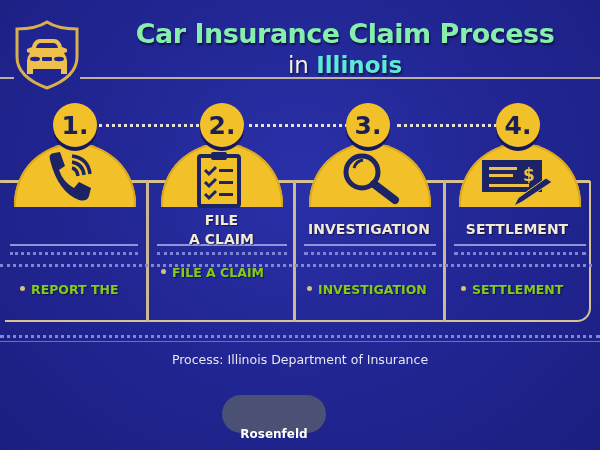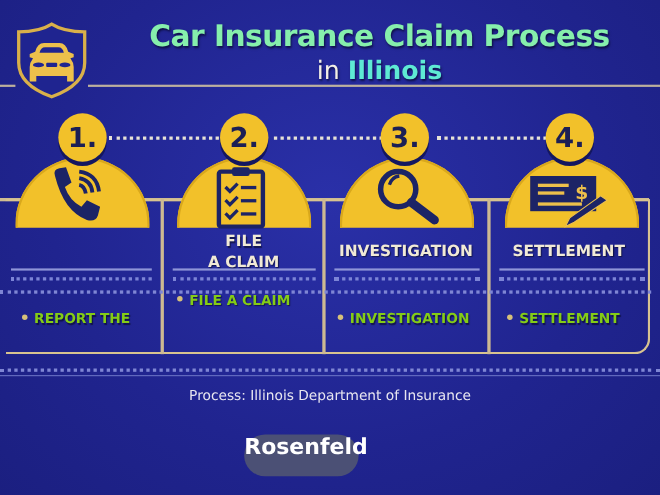--- a/index.html
+++ b/index.html
@@ -57,21 +57,21 @@
   }
   .bullet-dot { display:inline-block; width:5px; height:5px; border-radius:50%; background:#d6c07a; margin-right:6px; vertical-align:middle; position:relative; top:-2px; }
   .wide-dots { height:0; border-top:3px dotted #7f86d4; }
   .source {
     left:0; width:600px; top:352px; text-align:center; color:#e8e6f0; font-size:12.5px;
   }
   .logo {
     left:222px; top:395px; width:104px; height:38px; border-radius:19px;
     background:#4b5075; color:#fff; text-align:center;
   }
-  .logo .l1 { font-weight:bold; font-size:20px; line-height:19px; padding-top:2px; }
+  .logo .l1 { font-weight:bold; font-size:12px; line-height:19px; padding-top:2px;margin-top:28px; }
   .logo .l2 { font-size:10.5px; color:#d9dbe6; line-height:12px; }
 </style>
 </head>
 <body>
 
 <div class="abs" style="left:12px;top:19px;width:70px;height:72px;">
   <svg width="70" height="72" viewBox="0 0 70 72">
     <path d="M35 3 Q46 10 65 10 L65 38 Q65 58 35 69 Q5 58 5 38 L5 10 Q24 10 35 3 Z" fill="#1f2490" stroke="#d9b04a" stroke-width="3"></path>
     <path d="M20 28 Q22 20 28 20 L42 20 Q48 20 50 28 L55 30 L55 33 L52 34 Q55 38 55 42 L55 55 L49 55 L49 50 L21 50 L21 55 L15 55 L15 42 Q15 38 18 34 L15 33 L15 30 Z" fill="#edc04b"></path>
     <path d="M24 29 Q25 24 29 24 L41 24 Q45 24 46 29 Z" fill="#1f2490"></path>

